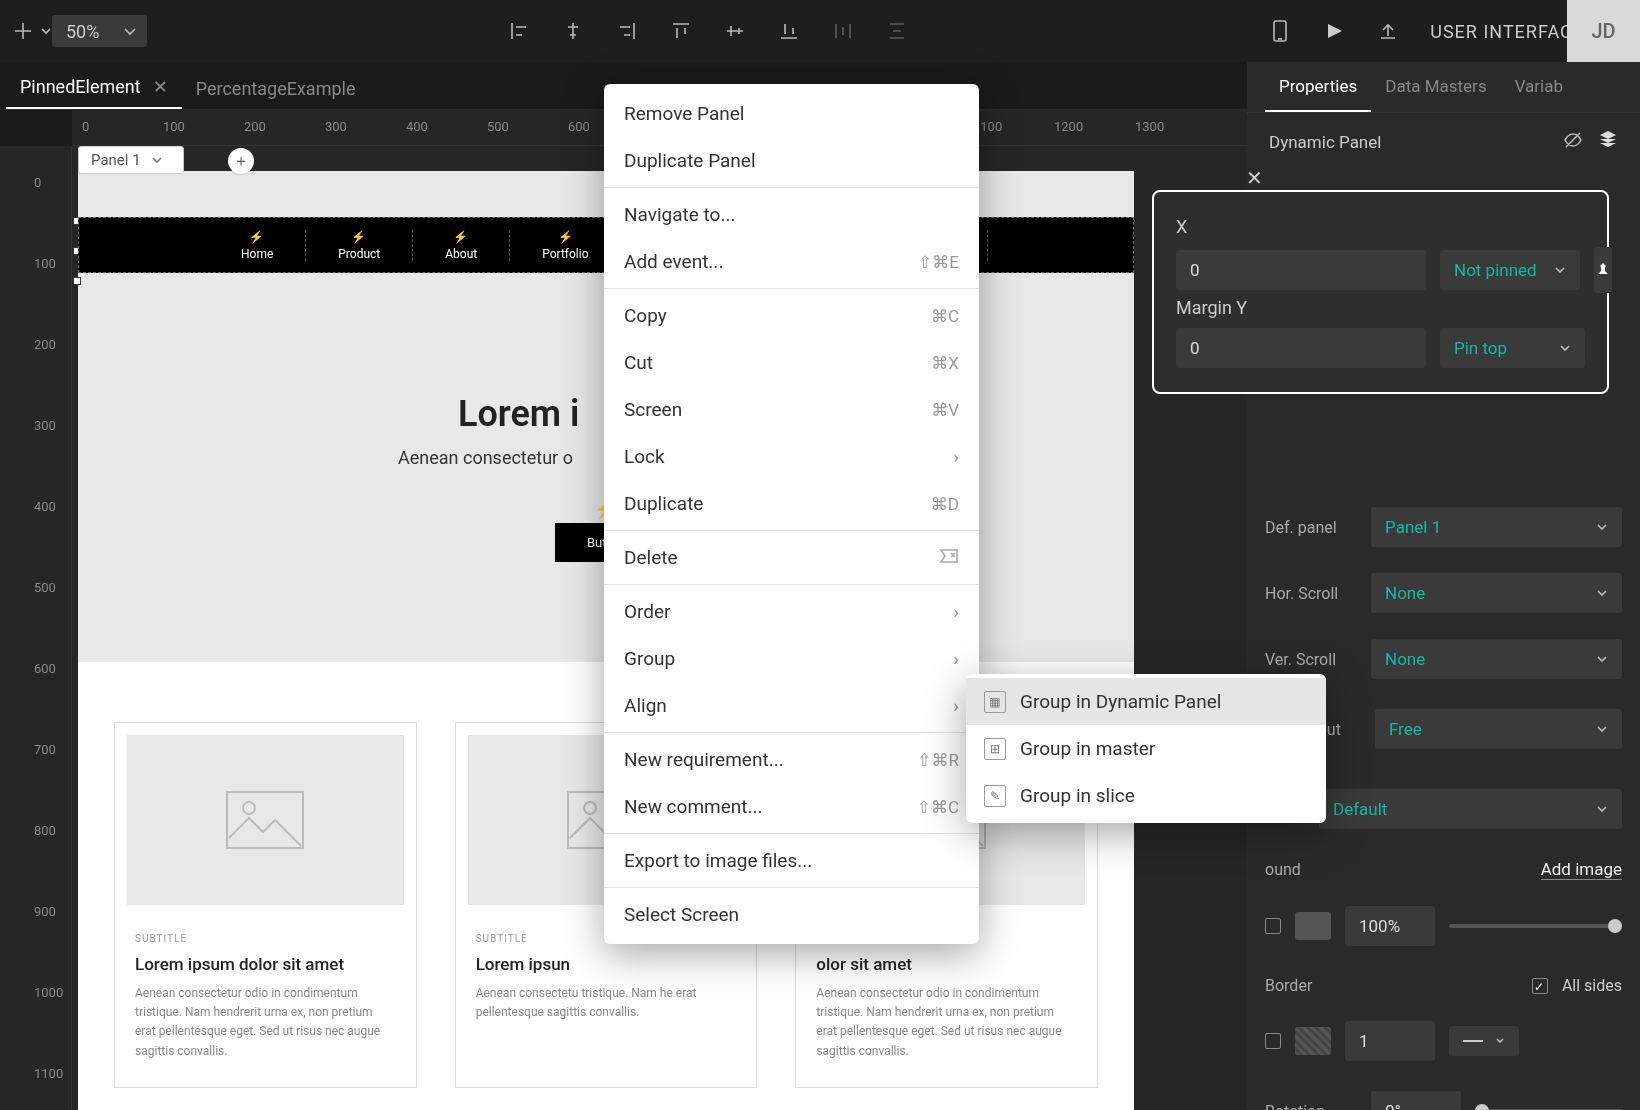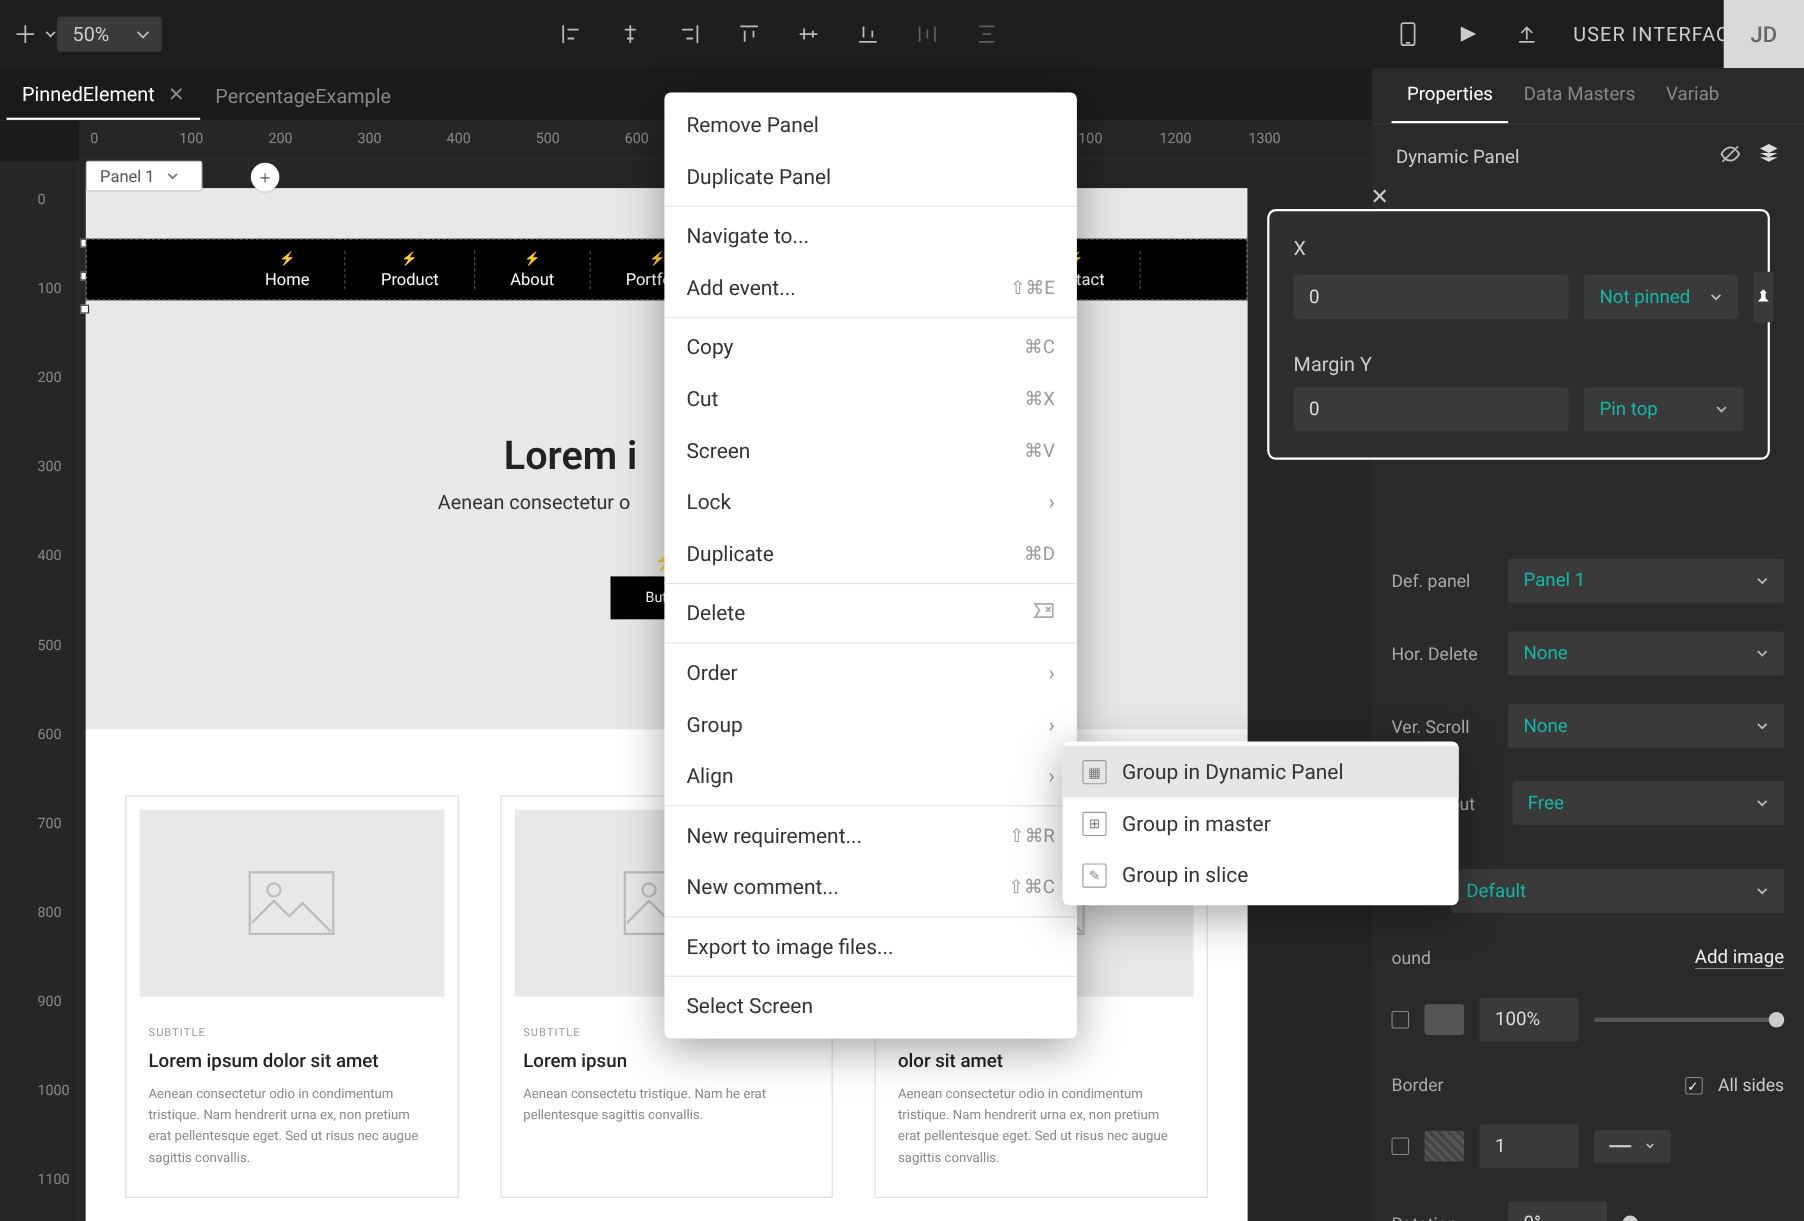--- a/index.html
+++ b/index.html
@@ -30,21 +30,21 @@
   .ruler-v { width:72px; background:#262626; position:absolute; left:0; top:146px; bottom:0; border-right:1px solid #333; }
   .ruler-v span { position:absolute; left:34px; font-size:13px; color:#888; transform:translateY(-50%); }
 
   
   .canvas-area { position:absolute; left:72px; top:146px; right:393px; bottom:0; background:#262626; overflow:hidden; }
   .page { position:absolute; left:6px; top:25px; width:1056px; background:#e8e8e8; }
   .page-headerbar { position:absolute; left:6px; top:0; background:#fff; border:1px solid #ccc; border-radius:3px; padding:4px 20px 4px 12px; display:flex; align-items:center; gap:10px; font-size:15px; color:#555; z-index:5; }
   .page-addpanel { position:absolute; left:156px; top:2px; width:26px; height:26px; border-radius:50%; background:#fff; display:flex; align-items:center; justify-content:center; color:#555; z-index:5; box-shadow:0 1px 2px rgba(0,0,0,0.15); }
   .navbar { background:#000; height:56px; margin-top:46px; display:flex; align-items:center; position:relative; border:1px dashed #666; }
   .navbar-items { display:flex; margin-left:130px; }
-  .nav-item { color:#fff; font-size:15px; padding:0 32px; border-right:1px dashed #555; display:flex; flex-direction:column; align-items:center; gap:3px; }
+  .nav-item { color:#fff; font-size:12px; padding:0 32px; border-right:1px dashed #555; display:flex; flex-direction:column; align-items:center; gap:3px; }
   .nav-item::before { content:"⚡"; font-size:12px; color:#aaa; }
   .selection-handles { position:absolute; left:-5px; top:46px; display:flex; flex-direction:column; gap:22px; }
   .selection-handles div { width:8px; height:8px; background:#fff; border:1px solid #333; }
   .hero { background:#e8e8e8; text-align:center; padding:120px 60px 100px; }
   .hero h1 { font-size:36px; font-weight:600; color:#222; text-align:left; padding-left:320px; }
   .hero p { font-size:18px; color:#333; margin-top:12px; text-align:left; padding-left:260px; }
   .hero .flash { margin-top:30px; color:#888; font-size:18px; }
   .hero .btn { background:#000; color:#fff; display:inline-block; padding:12px 32px; margin-top:4px; font-size:13px; }
   .cards { background:#fff; padding:60px 36px; display:flex; gap:38px; }
   .card { flex:1; border:1px solid #ddd; }
@@ -330,21 +330,21 @@
     <div class="row">
       <span class="label">Def. panel</span>
       <div class="select" style="flex:1">
           <span>Panel 1</span>
           <svg width="12" height="12" class="stroke">
             <path d="M2 4l4 4 4-4"></path>
           </svg>
         </div>
     </div>
     <div class="row">
-      <span class="label">Hor. Delete</span>
+      <span class="label">Hor. Scroll</span>
       <div class="select" style="flex:1">
           <span>None</span>
           <svg width="12" height="12" class="stroke">
             <path d="M2 4l4 4 4-4"></path>
           </svg>
         </div>
     </div>
     <div class="row">
       <span class="label">Ver. Scroll</span>
       <div class="select" style="flex:1">
@@ -427,21 +427,21 @@
         <svg width="12" height="12" class="stroke">
           <path d="M2 4l4 4 4-4"></path>
         </svg>
       </div>
     <div class="pinbtn">
         <svg width="18" height="18" fill="#fff">
           <path d="M9 2l3 3-1 1v4l3 3H4l3-3V6L6 5z"></path>
         </svg>
       </div>
   </div>
-  <div class="lbl" style="margin-top:28px">Margin Y</div>
+  <div class="lbl" style="margin-top:4px">Margin Y</div>
   <div class="rowp">
     <input class="input" style="flex: 1 1 0%;" value="0">
     <div class="select" style="width:170px">
         <span>Pin top</span>
         <svg width="12" height="12" class="stroke">
           <path d="M2 4l4 4 4-4"></path>
         </svg>
       </div>
   </div>
 </div>

